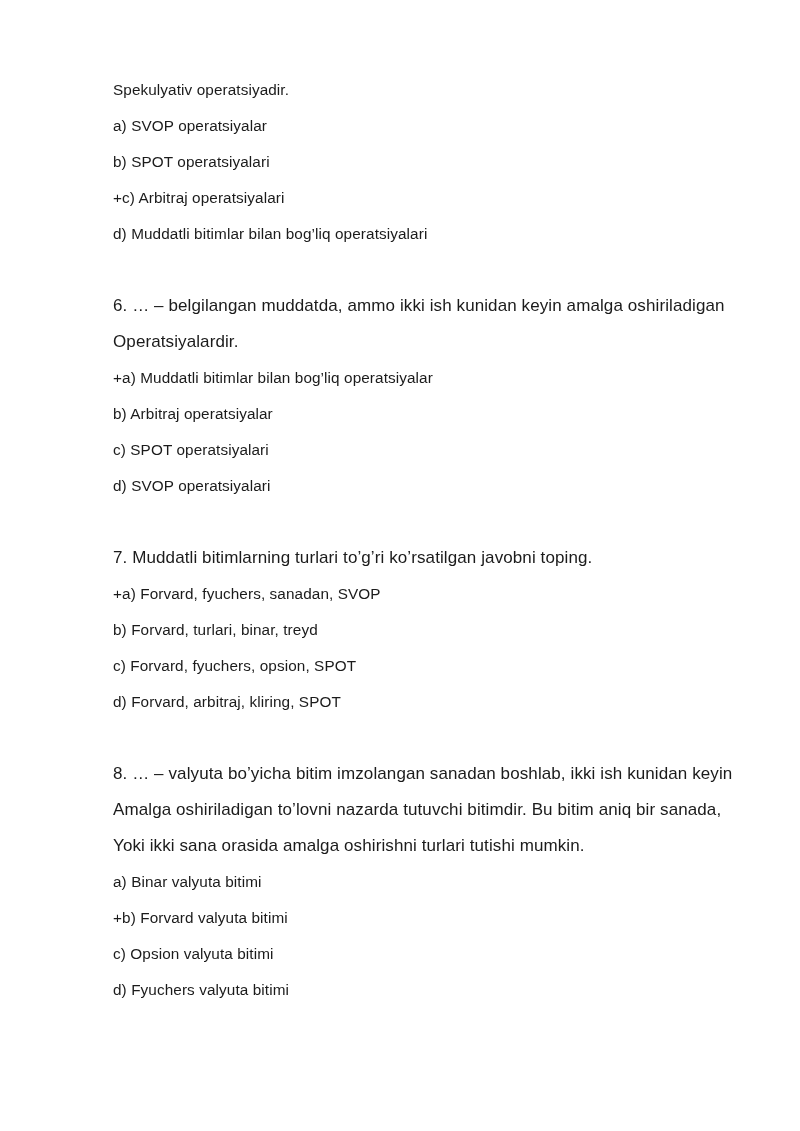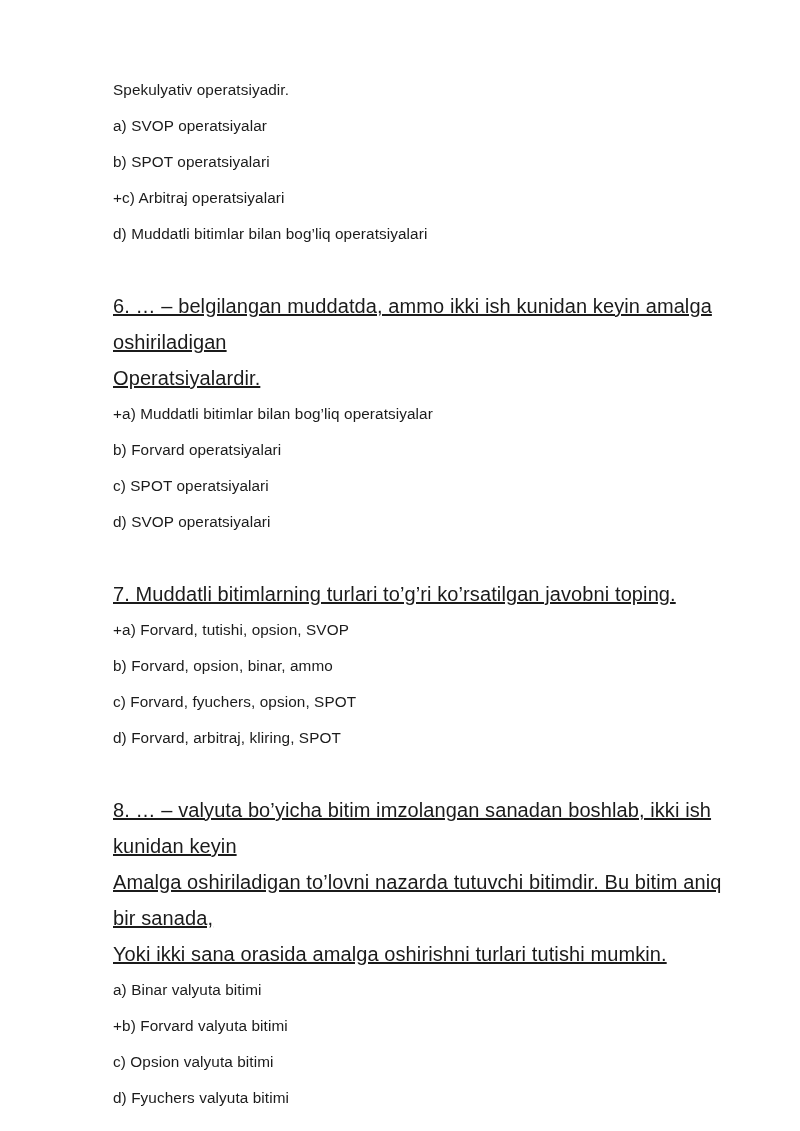--- a/index.html
+++ b/index.html
@@ -32,24 +32,23 @@
     margin-bottom: 0;
   }
   .line {
     font-size: 15.3px;
     line-height: 36px;
     letter-spacing: 0.1px;
     white-space: pre-wrap;
     word-break: normal;
   }
   .stem {
-    font-size: 20px;
+    font-size: 17px;
     line-height: 36px;
     letter-spacing: 0.1px;
-    text-decoration: underline;
   }
   .option {
     font-size: 15.3px;
     line-height: 36px;
     letter-spacing: 0.1px;
   }
 </style>
 </head>
 <body>
 
@@ -61,29 +60,29 @@
       <div class="option">a) SVOP operatsiyalar</div>
       <div class="option">b) SPOT operatsiyalari</div>
       <div class="option">+c) Arbitraj operatsiyalari</div>
       <div class="option">d) Muddatli bitimlar bilan bog’liq operatsiyalari</div>
     </div>
 
     <div class="block">
       <div class="stem">6. … – belgilangan muddatda, ammo ikki ish kunidan keyin amalga oshiriladigan</div>
       <div class="stem">Operatsiyalardir.</div>
       <div class="option">+a) Muddatli bitimlar bilan bog’liq operatsiyalar</div>
-      <div class="option">b) Forvard operatsiyalari</div>
+      <div class="option">b) Arbitraj operatsiyalar</div>
       <div class="option">c) SPOT operatsiyalari</div>
       <div class="option">d) SVOP operatsiyalari</div>
     </div>
 
     <div class="block">
       <div class="stem">7. Muddatli bitimlarning turlari to’g’ri ko’rsatilgan javobni toping.</div>
-      <div class="option">+a) Forvard, tutishi, opsion, SVOP</div>
-      <div class="option">b) Forvard, opsion, binar, ammo</div>
+      <div class="option">+a) Forvard, fyuchers, sanadan, SVOP</div>
+      <div class="option">b) Forvard, turlari, binar, treyd</div>
       <div class="option">c) Forvard, fyuchers, opsion, SPOT</div>
       <div class="option">d) Forvard, arbitraj, kliring, SPOT</div>
     </div>
 
     <div class="block">
       <div class="stem">8. … – valyuta bo’yicha bitim imzolangan sanadan boshlab, ikki ish kunidan keyin</div>
       <div class="stem">Amalga oshiriladigan to’lovni nazarda tutuvchi bitimdir. Bu bitim aniq bir sanada,</div>
       <div class="stem">Yoki ikki sana orasida amalga oshirishni turlari tutishi mumkin.</div>
       <div class="option">a) Binar valyuta bitimi</div>
       <div class="option">+b) Forvard valyuta bitimi</div>

